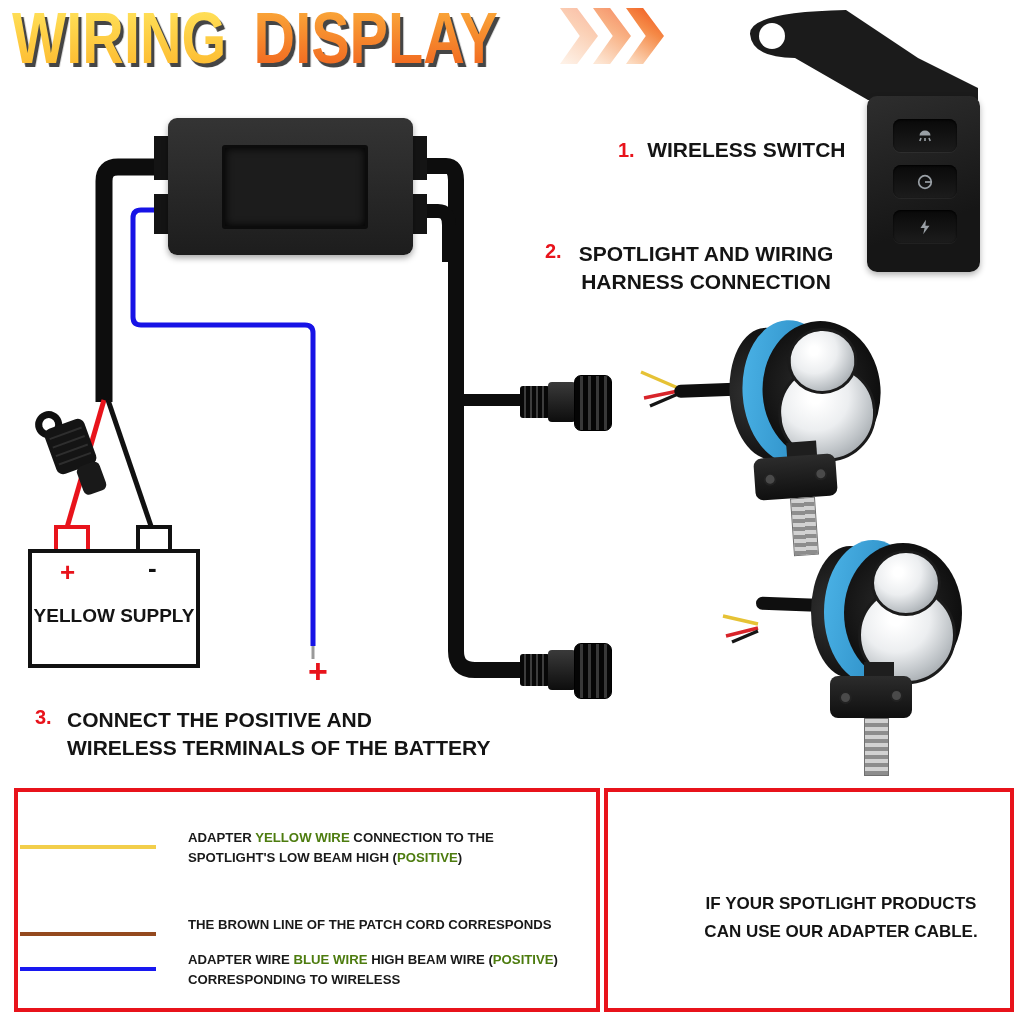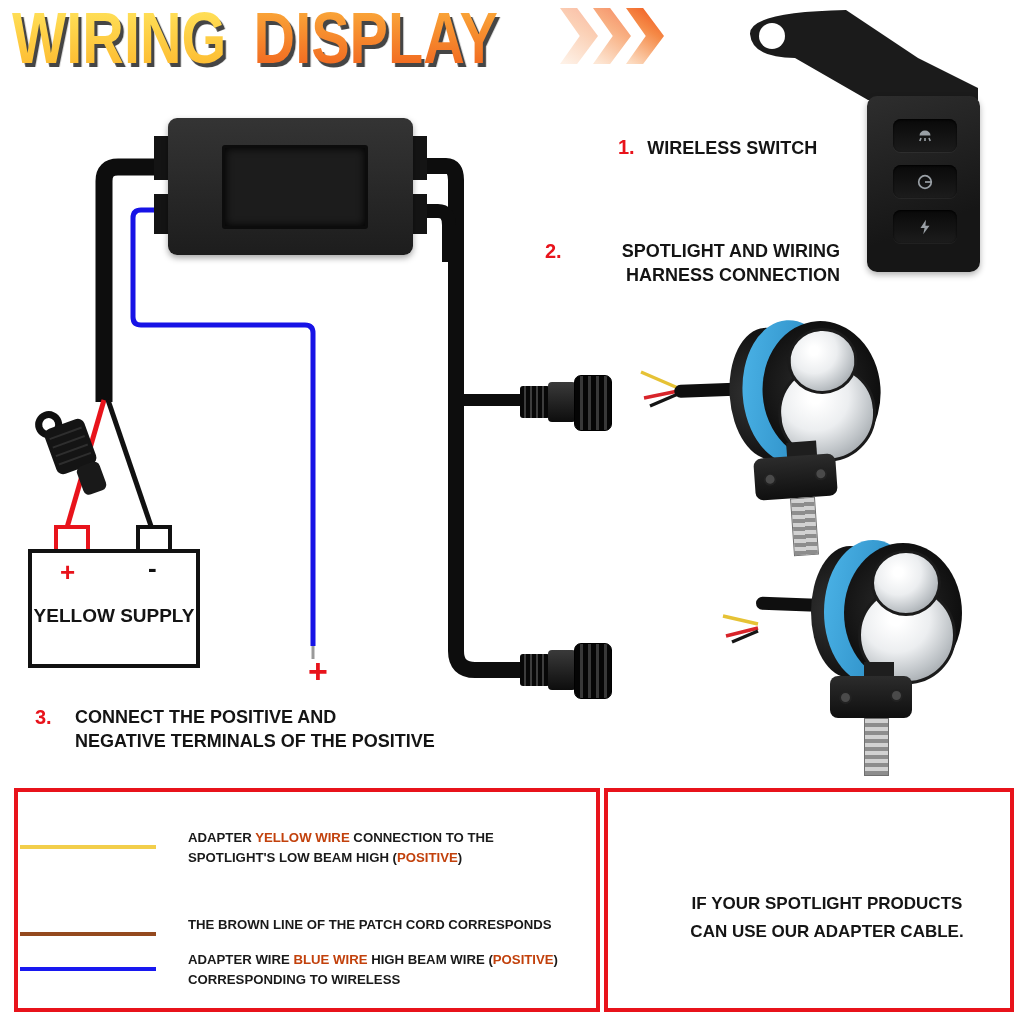--- a/index.html
+++ b/index.html
@@ -19,21 +19,21 @@
              -webkit-text-fill-color:transparent;margin-left:14px;}
   .chev{top:8px;width:38px;height:56px;
         clip-path:polygon(0% 0%,45% 0%,100% 50%,45% 100%,0% 100%,52% 50%);
         background:linear-gradient(215deg,#F1571E 5%,#F58A47 40%,#FCDCC2 95%);}
   #chev1{left:560px;opacity:.40;}
   #chev2{left:593px;opacity:.68;}
   #chev3{left:626px;opacity:1;}
 
   
   .stepnum{color:#E8131B;font-weight:800;font-size:20px;}
-  .steptxt{color:#141414;font-weight:800;font-size:18px;line-height:1.32;}
+  .steptxt{color:#141414;font-weight:800;font-size:21px;line-height:1.32;}
 
   
   #ctrlbox{left:168px;top:118px;width:245px;height:137px;border-radius:9px;
            background:linear-gradient(180deg,#343434,#1d1d1d);box-shadow:0 3px 6px rgba(0,0,0,.35);}
   #ctrlscreen{left:54px;top:27px;width:140px;height:78px;background:#1c1c1c;
               border:3px solid #0c0c0c;border-radius:3px;box-shadow:inset 0 0 8px #000;}
   .tab{background:#141414;width:15px;}
   #tabL1{left:154px;top:136px;height:44px;}
   #tabL2{left:154px;top:194px;height:40px;}
   #tabR1{left:412px;top:136px;height:44px;}
@@ -92,22 +92,22 @@
   #light2{left:718px;top:536px;}
 
   
   .redbox{border:4px solid #E8131B;background:#fff;}
   #box1{left:14px;top:788px;width:578px;height:216px;}
   #box2{left:604px;top:788px;width:402px;height:216px;}
   .legend-row{position:absolute;left:2px;display:flex;align-items:flex-start;}
   .legend-line{width:136px;height:4px;margin-top:17px;flex:0 0 auto;}
   .legend-text{margin-left:32px;width:392px;font-size:13.2px;font-weight:800;color:#1a1a1a;line-height:1.55;}
   #lrow1{top:36px;} #lrow2{top:96px;margin-top:27px;} #lrow3{top:158px;}
-  .accent{color:#c2410c;}
-  #adapterNote{left:58px;top:98px;width:322px;text-align:center;
+  .accent{color:#4d7c0f;}
+  #adapterNote{left:72px;top:98px;width:322px;text-align:center;
       font-size:17px;font-weight:800;color:#141414;line-height:1.62;}
 
   .rich-line{white-space:nowrap;}
   svg.overlay{position:absolute;left:0;top:0;pointer-events:none;}
 </style>
 </head>
 <body>
 
 <div id="canvas">
 
@@ -179,30 +179,30 @@
   <div class="abs" id="ctrlbox">
     <div class="abs" id="ctrlscreen"></div>
   </div>
 
   <div class="abs" style="left:618px;top:136px;">
     <span class="stepnum">1.</span>
     <span class="steptxt" style="margin-left:8px;">WIRELESS SWITCH</span>
   </div>
   <div class="abs" style="left:545px;top:240px;">
     <span class="stepnum abs" style="left:0;top:0;">2.</span>
-    <div class="steptxt" style="margin-left:27px;width:268px;text-align:right;">
+    <div class="steptxt" style="margin-left:27px;width:268px;text-align:center;">
       <div>SPOTLIGHT AND WIRING</div>
       <div>HARNESS CONNECTION</div>
     </div>
   </div>
   <div class="abs" style="left:35px;top:706px;">
     <span class="stepnum abs" style="left:0;top:0;">3.</span>
-    <div class="steptxt" style="margin-left:40px;width:440px;">
+    <div class="steptxt" style="margin-left:32px;width:440px;">
       <div>CONNECT THE POSITIVE AND</div>
-      <div>NEGATIVE TERMINALS OF THE POSITIVE</div>
+      <div>WIRELESS TERMINALS OF THE BATTERY</div>
     </div>
   </div>
 
   <div class="abs" id="battery">
     <span class="abs plus">+</span>
     <span class="abs minus">-</span>
     <div class="abs lbl">YELLOW SUPPLY</div>
   </div>
   <div class="abs" id="bluePlus">+</div>
 

